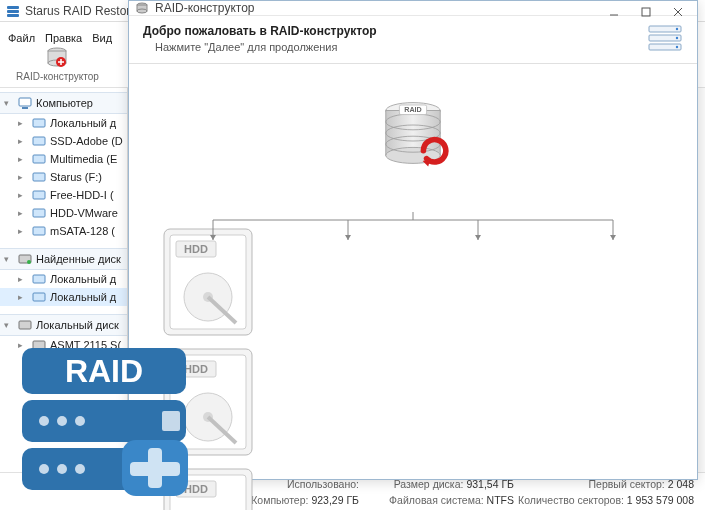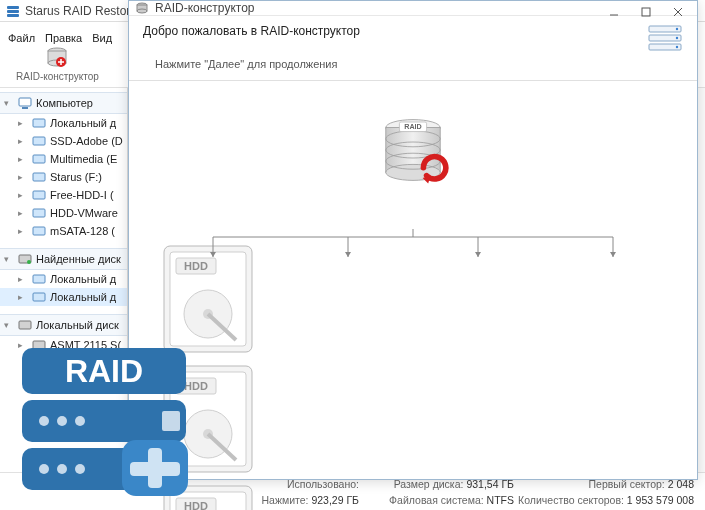--- a/index.html
+++ b/index.html
@@ -123,21 +123,21 @@
   .win-btn {
     width: 30px; height: 18px;
     display: flex; align-items: center; justify-content: center;
     color: #555;
   }
   .dlg-header {
     padding: 8px 14px 10px 14px;
     border-bottom: 1px solid #e0e0e0;
     display: flex; justify-content: space-between; align-items: flex-start;
   }
-  .dlg-header h3 { font-size: 12px; font-weight: normal; margin-bottom: 20px; }
+  .dlg-header h3 { font-size: 12px; font-weight: bold; margin-bottom: 3px; }
   .dlg-header p { font-size: 11px; color: #555; margin-left: 12px; }
   .server-stack-icon { width: 36px; height: 28px; }
   .dlg-body {
     flex: 1;
     position: relative;
     display: flex; flex-direction: column; align-items: center;
     padding-top: 28px;
   }
   .raid-cylinder {
     position: relative;
@@ -329,21 +329,21 @@
   <div class="mainpane"></div>
 </div>
 
 <div class="statusbar">
   <div class="status-row">
     <span class="status-col1"><span class="status-label">Использовано:</span> <span></span></span>
     <span class="status-col2"><span class="status-label">Размер диска:</span> <span>931,54 ГБ</span></span>
     <span class="status-col3"><span class="status-label">Первый сектор:</span> <span>2 048</span></span>
   </div>
   <div class="status-row">
-    <span class="status-col1"><span class="status-label">Нажмите:</span> <span>923,29 ГБ</span></span>
+    <span class="status-col1"><span class="status-label">Компьютер:</span> <span>923,29 ГБ</span></span>
     <span class="status-col2"><span class="status-label">Файловая система:</span> <span>NTFS</span></span>
     <span class="status-col3"><span class="status-label">Количество секторов:</span> <span>1 953 579 008</span></span>
   </div>
 </div>
 
 <div class="dialog">
   <div class="dlg-titlebar">
     <svg class="dlg-icon" width="14" height="14">
       <ellipse cx="7" cy="4" rx="5" ry="2" fill="#ccc" stroke="#888"></ellipse>
       <rect x="2" y="4" width="10" height="6" fill="#ccc" stroke="#888"></rect>

